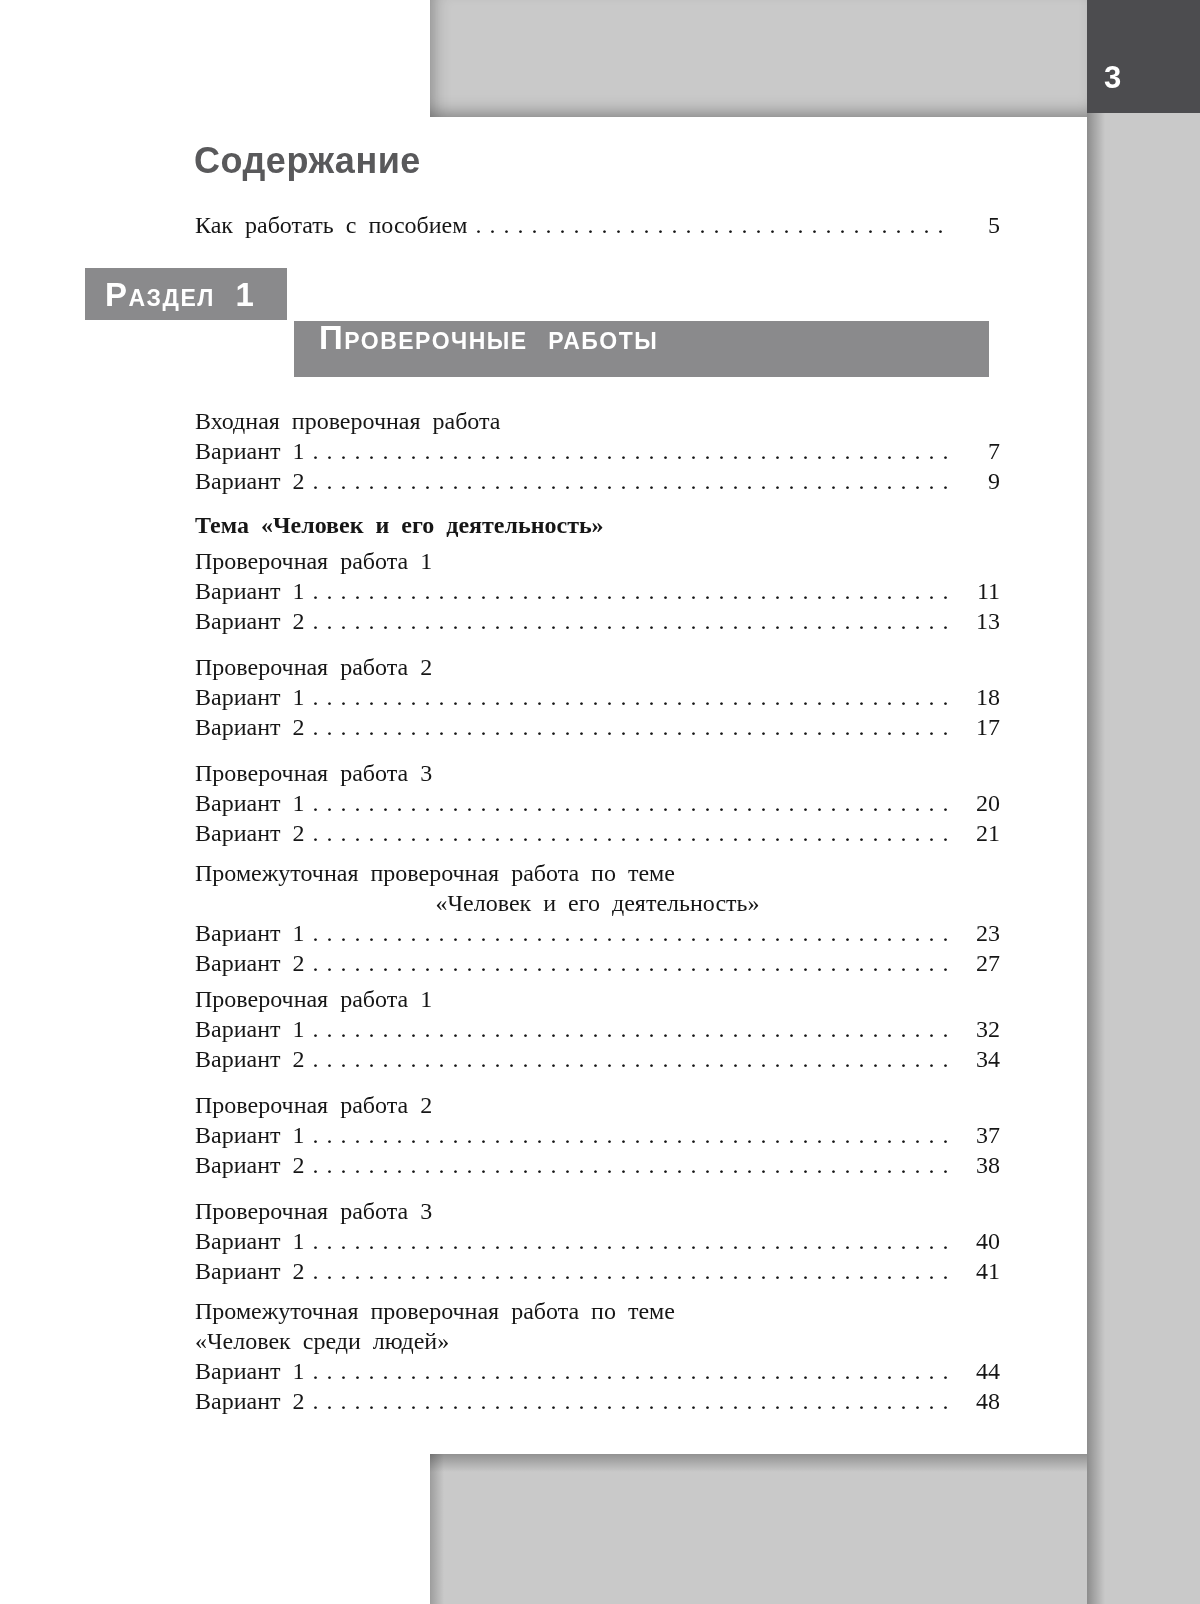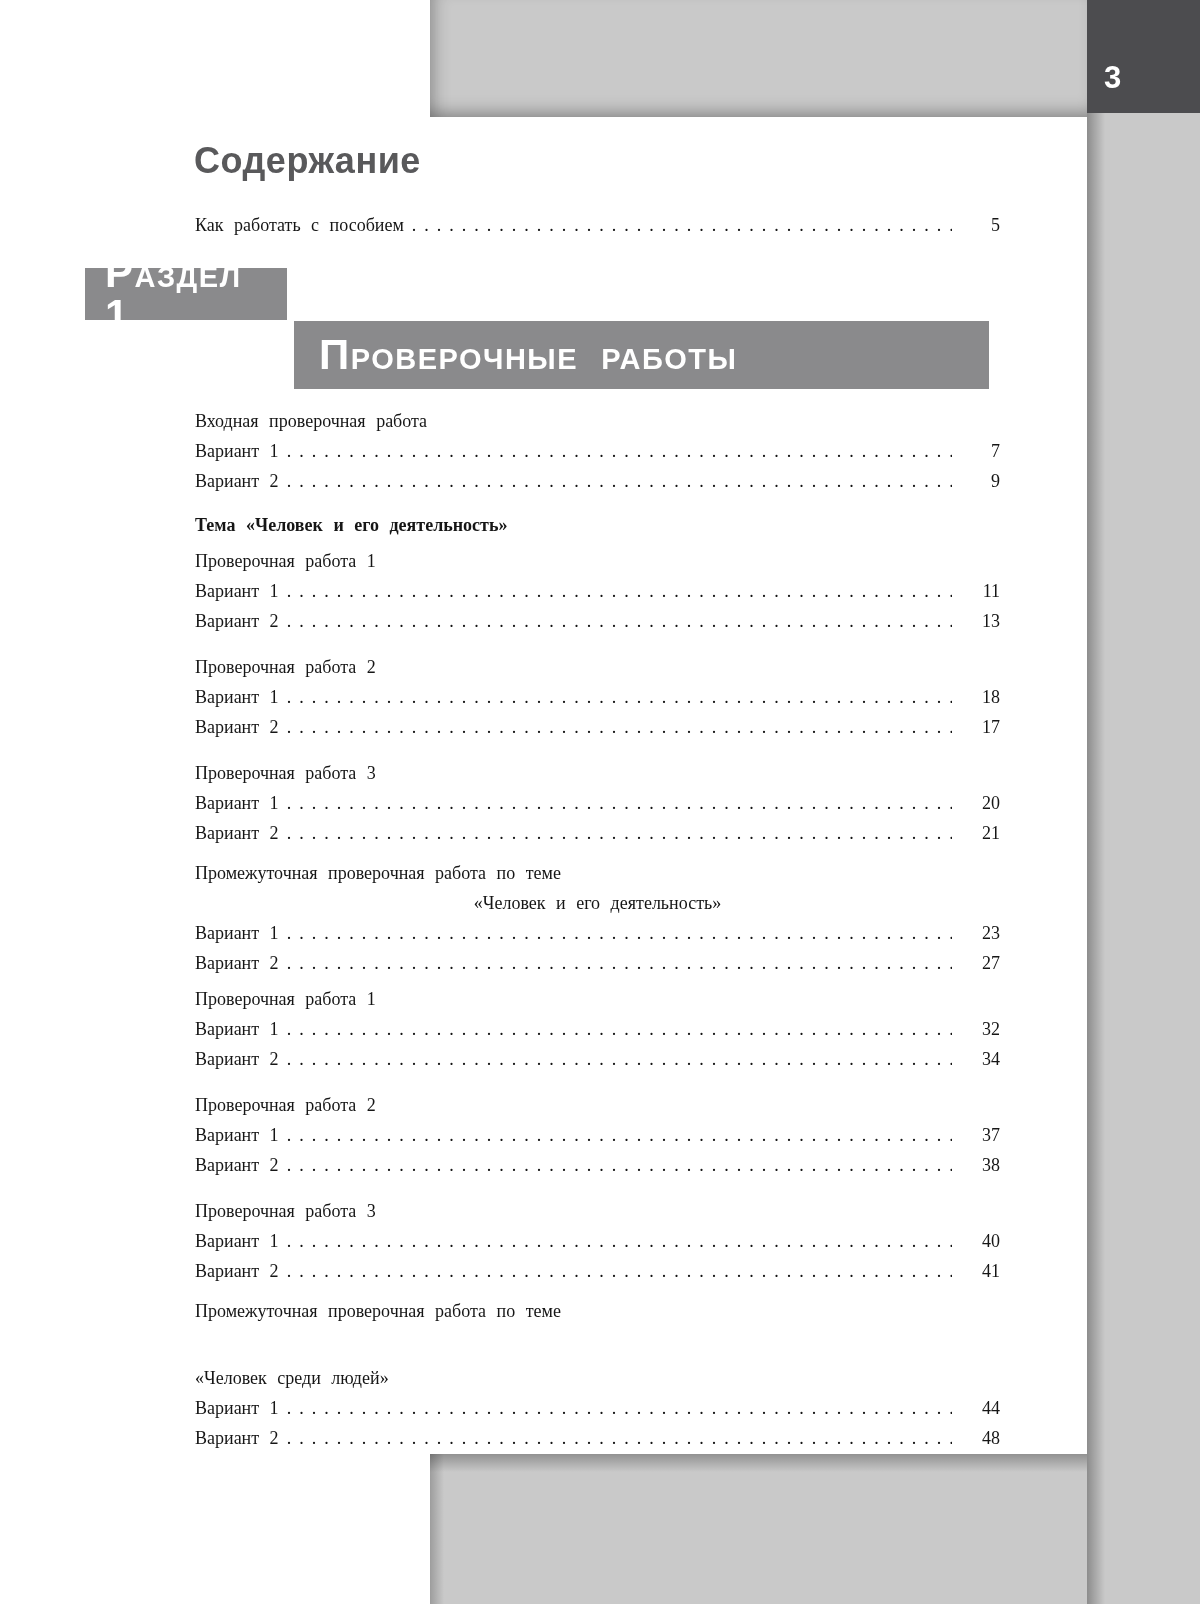--- a/index.html
+++ b/index.html
@@ -62,33 +62,33 @@
     position:absolute;left:195px;top:210px;width:805px;
   }
 
   
   .section-badge{
     position:absolute;left:85px;top:268px;width:202px;height:52px;
     background:var(--box-gray);display:flex;align-items:center;
     padding-left:20px;box-sizing:border-box;
   }
   .section-banner{
-    position:absolute;left:294px;top:321px;width:695px;height:68px;
-    background:var(--box-gray);display:flex;align-items:center;
+    position:absolute;left:294px;top:321px;width:695px;height:56px;
+    background:var(--box-gray);display:flex;align-items:flex-start;
     padding-left:25px;box-sizing:border-box;
   }
   .box-label{
     font-family:"Liberation Sans",sans-serif;font-weight:700;
-    font-variant-caps:small-caps;font-size:42px;line-height:1;
+    font-variant-caps:small-caps;font-size:33px;line-height:1;
     color:#ffffff;letter-spacing:1.5px;word-spacing:10px;
   }
 
   
   .entries{position:absolute;left:195px;top:390px;width:805px;}
-  .toc-line{font-size:18px;line-height:30px;word-spacing:6px;font-family:Liberation Serif, serif;}
+  .toc-line{font-size:24px;line-height:30px;word-spacing:6px;font-family:Liberation Serif, serif;}
   .toc-heading{margin-top:16px;}
   .after-theme{margin-top:6px;}
   .toc-theme{margin-top:14px;font-weight:700;}
   .toc-heading2{margin-top:10px;}
   .toc-row{display:flex;align-items:baseline;}
   .toc-row .lbl{flex:0 0 auto;}
   .dots{
     flex:1 1 auto;overflow:hidden;white-space:nowrap;
     margin-left:8px;letter-spacing:8px;
   }
@@ -212,21 +212,21 @@
         <span class="dots"></span>
         <span class="pageref">40</span>
       </div>
       <div class="toc-line toc-row">
         <span class="lbl">Вариант 2</span>
         <span class="dots"></span>
         <span class="pageref">41</span>
       </div>
       <div class="toc-line toc-heading2">
         <span class="" style="display: block;">Промежуточная проверочная работа по теме</span>
-        <span class="" style="display: block; margin-top: 37px;">«Человек среди людей»</span>
+        <span class="" style="display: block;">«Человек среди людей»</span>
       </div>
       <div class="toc-line toc-row">
         <span class="lbl">Вариант 1</span>
         <span class="dots"></span>
         <span class="pageref">44</span>
       </div>
       <div class="toc-line toc-row">
         <span class="lbl">Вариант 2</span>
         <span class="dots"></span>
         <span class="pageref">48</span>

